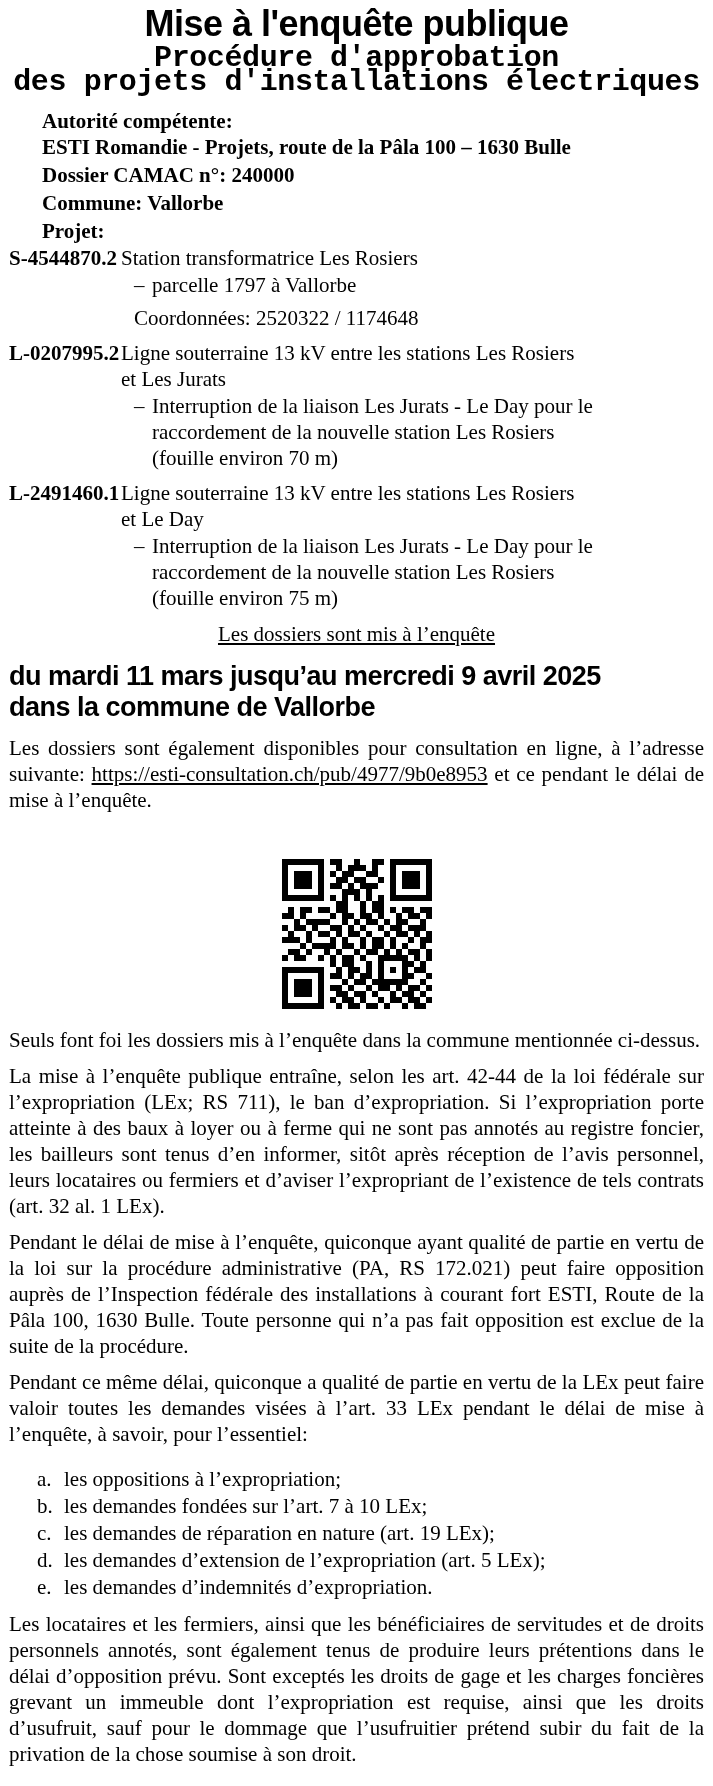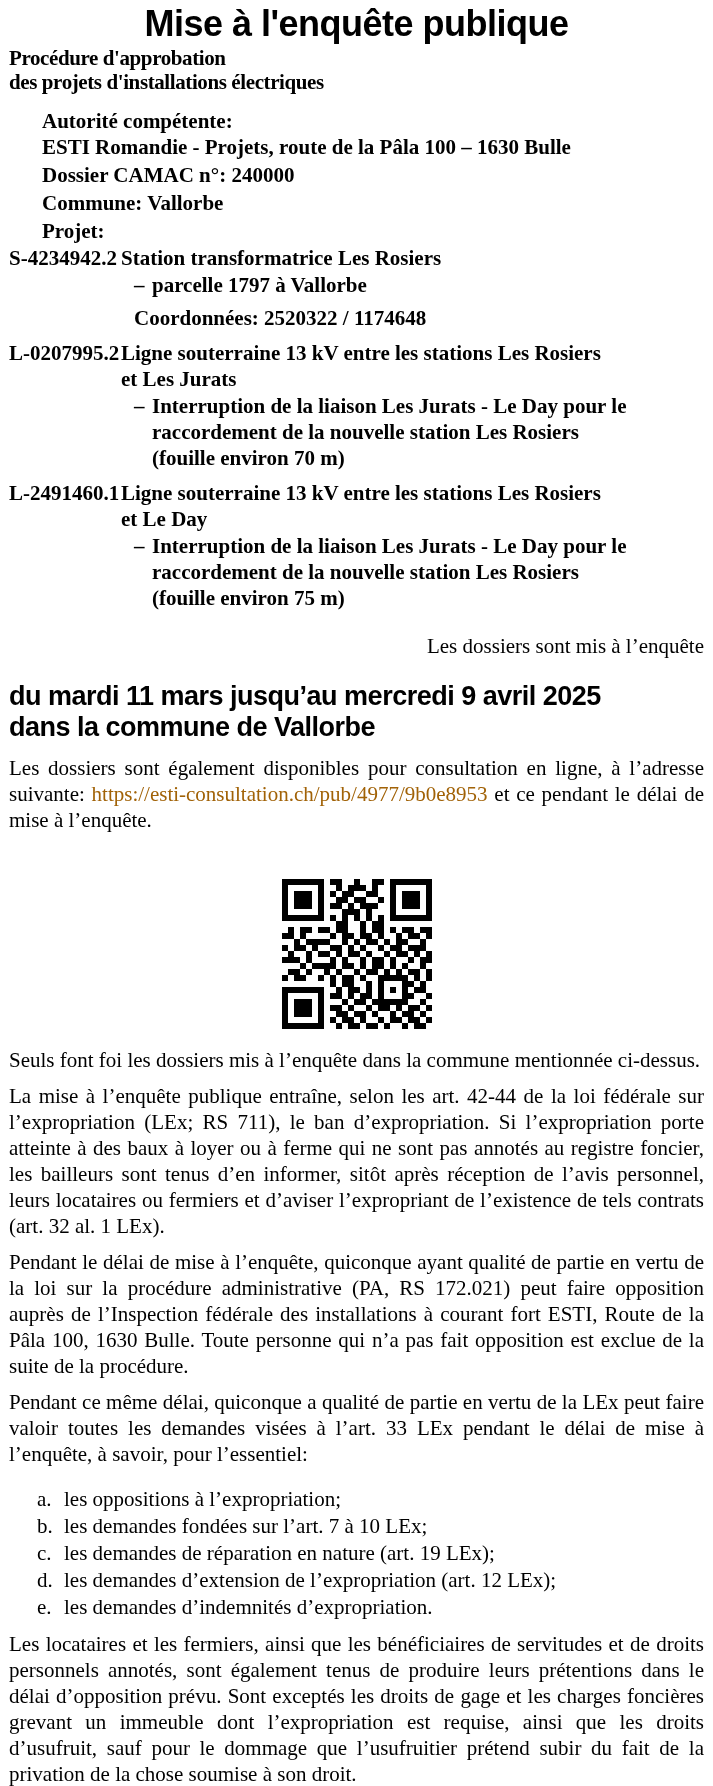--- a/index.html
+++ b/index.html
@@ -19,65 +19,67 @@
   .doc-title {
     font-family: "Liberation Sans", sans-serif;
     font-weight: bold;
     font-size: 36px;
     line-height: 36px;
     text-align: center;
     letter-spacing: -0.5px;
     margin: 2px 0 4px 0;
   }
   .doc-subtitle {
-    font-family: Liberation Serif, serif;
-    font-weight: bold;
-    font-size: 21px;
+    font-family: Liberation Mono, monospace;
+    font-weight: bold;
+    font-size: 30px;
     line-height: 24px;
+    text-align: center;
     letter-spacing: -0.4px;
     margin: 0 0 14px 0;
   }
 
   
   .meta-line { font-weight: bold; line-height: 26px; margin-left: 33px; }
   .meta-gap { margin-top: 2px; }
   .meta-block { margin-bottom: 1px; }
 
   
   .project-row { display: flex; align-items: flex-start; margin-top: 1px; }
   .project-id {
     flex: 0 0 112px;
     font-weight: bold;
     line-height: 26px;
   }
-  .project-body { flex: 1 1 auto; font-weight: bold; }
+  .project-body { flex: 1 1 auto; font-weight: normal; }
   .project-title div { line-height: 26px; }
   .project-bullet { display: flex; margin-top: 1px; padding-left: 13px; }
   .bullet-dash { flex: 0 0 18px; line-height: 26px; }
   .bullet-lines div { line-height: 26px; }
   .project-coords { padding-left: 13px; margin-top: 7px; line-height: 26px; }
 
   
   p.body-par {
     margin: 10px 0;
     text-align: justify;
   }
-  p.body-left { margin: 22px 0; text-align: right; }
+  p.body-left { margin: 10px 0; text-align: center; text-decoration: underline; }
 
   .date-heading {
     font-family: "Liberation Sans", sans-serif;
     font-weight: bold;
     font-size: 27px;
     line-height: 31px;
     letter-spacing: -0.5px;
     margin: 14px 0 12px 0;
   }
 
   .url-link {
-    color: #a16207;
+    color: #000000;
+    text-decoration: underline;
     cursor: pointer;
   }
 
   
   .qr-wrap { display: flex; justify-content: center; margin: 46px 0 18px 0; }
   .qr-grid { font-size: 0; line-height: 0; }
   .qr-row { height: 6px; }
   .qr-cell { display: inline-block; width: 6px; height: 6px; }
   .qr-cell.on { background: #000000; }
 
@@ -102,21 +104,21 @@
     <div class="meta-line">Autorité compétente:</div>
     <div class="meta-line">ESTI Romandie - Projets, route de la Pâla 100 – 1630 Bulle</div>
     <div class="meta-line meta-gap">Dossier CAMAC n°: 240000</div>
     <div class="meta-line meta-gap">Commune: Vallorbe</div>
     <div class="meta-line meta-gap">Projet:</div>
   </div>
 
   <div>
 
     <div class="project-row">
-      <div class="project-id">S-4234942.2</div>
+      <div class="project-id">S-4544870.2</div>
       <div class="project-body">
         <div class="project-title">
           <div>Station transformatrice Les Rosiers</div>
         </div>
         <div class="project-bullet">
           <span class="bullet-dash">–</span>
           <div class="bullet-lines">
             <div>parcelle 1797 à Vallorbe</div>
           </div>
         </div>
@@ -218,21 +220,21 @@
     <div class="claim-item">
       <span class="claim-marker">b.</span>
       <span>les demandes fondées sur l’art. 7 à 10 LEx;</span>
     </div>
     <div class="claim-item">
       <span class="claim-marker">c.</span>
       <span>les demandes de réparation en nature (art. 19 LEx);</span>
     </div>
     <div class="claim-item">
       <span class="claim-marker">d.</span>
-      <span>les demandes d’extension de l’expropriation (art. 12 LEx);</span>
+      <span>les demandes d’extension de l’expropriation (art. 5 LEx);</span>
     </div>
     <div class="claim-item">
       <span class="claim-marker">e.</span>
       <span>les demandes d’indemnités d’expropriation.</span>
     </div>
   </div>
 
   <p class="body-par">Les locataires et les fermiers, ainsi que les bénéficiaires de servitudes et de droits personnels annotés, sont également tenus de produire leurs prétentions dans le délai d’opposition prévu. Sont exceptés les droits de gage et les charges foncières grevant un immeuble dont l’expropriation est requise, ainsi que les droits d’usufruit, sauf pour le dommage que l’usufruitier prétend subir du fait de la privation de la chose soumise à son droit.</p>
 
 </div>

